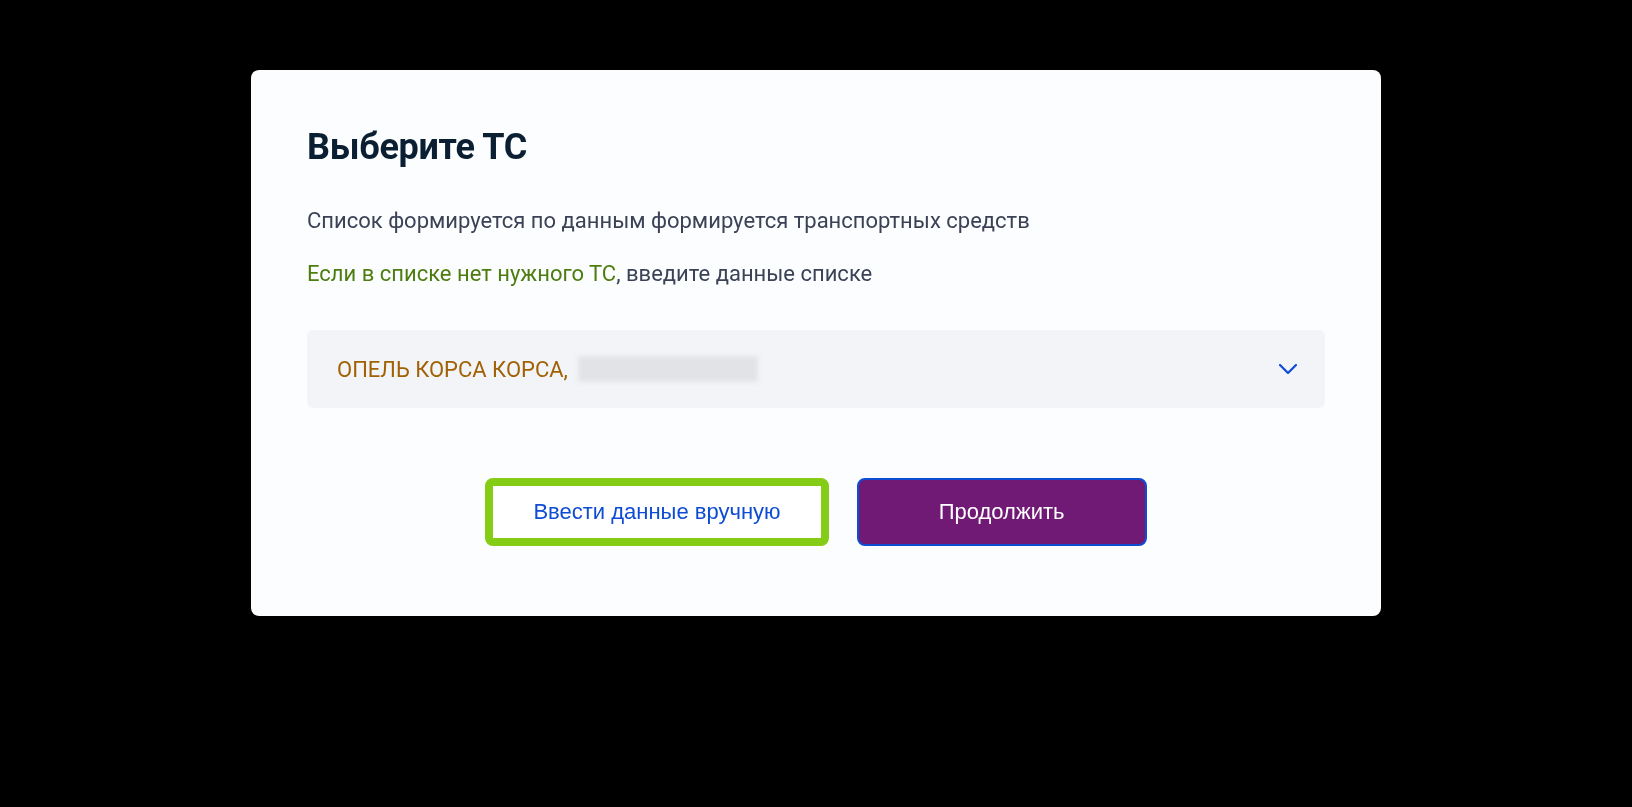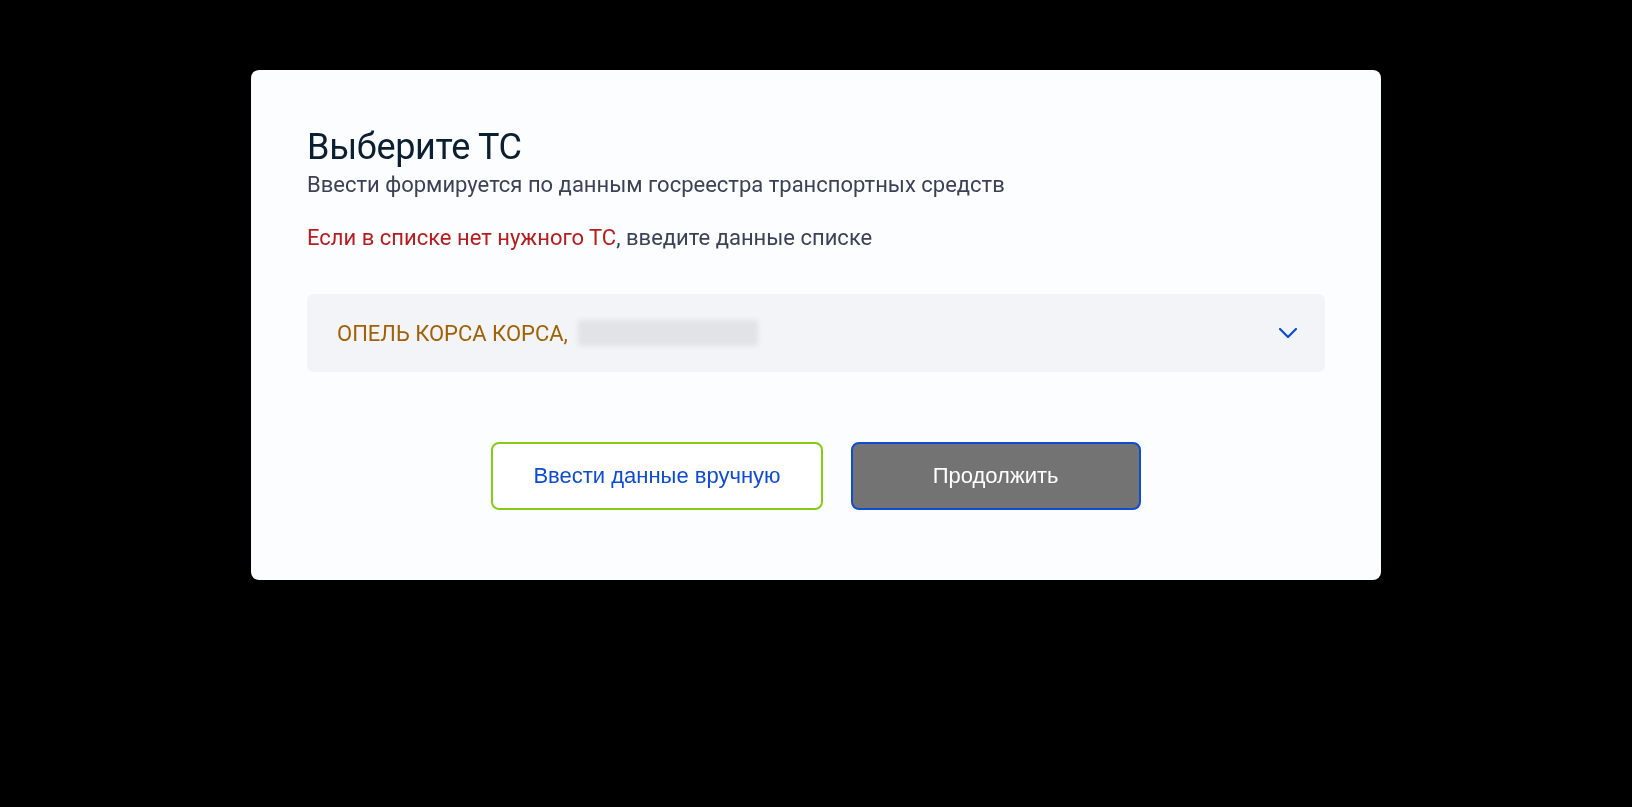--- a/index.html
+++ b/index.html
@@ -19,38 +19,39 @@
     }
     .card {
       width: 1130px;
       background: #fcfdff;
       border-radius: 8px;
       box-shadow: 0 4px 20px rgba(0,0,0,0.08);
       padding: 56px 56px 70px 56px;
     }
     .title {
       font-size: 36px;
-      font-weight: 400;
+      font-weight: 700;
       color: #0b1f33;
+      margin-bottom: 36px;
       letter-spacing: -0.3px;
     }
     .description {
       font-size: 22px;
       color: #3b4256;
       line-height: 1.5;
       margin-bottom: 20px;
     }
     .hint {
       font-size: 22px;
       color: #3b4256;
       line-height: 1.5;
       margin-bottom: 40px;
     }
     .hint .link {
-      color: #b91c1c;
+      color: #4d7c0f;
       text-decoration: none;
       cursor: pointer;
     }
     .select-box {
       width: 100%;
       height: 78px;
       background: #f2f4f7;
       border-radius: 6px;
       display: flex;
       align-items: center;
@@ -99,35 +100,35 @@
       font-weight: 400;
       cursor: pointer;
       display: flex;
       align-items: center;
       justify-content: center;
       padding: 0 40px;
       min-width: 290px;
     }
     .btn-outline {
       background: #ffffff;
-      border: 2px solid #84cc16;
+      border: 8px solid #84cc16;
       color: #0d4cd3;
     }
     .btn-primary {
-      background: #737373;
+      background: #701a75;
       border: 2px solid #0d4cd3;
       color: #ffffff;
     }
   </style>
 </head>
 <body>
 
 <div class="card">
   <h1 class="title">Выберите ТС</h1>
-  <p class="description">Ввести формируется по данным госреестра транспортных средств</p>
+  <p class="description">Список формируется по данным формируется транспортных средств</p>
   <p class="hint">
     <a class="link">Если в списке нет нужного ТС</a><span>, введите данные списке</span>
   </p>
   <div class="select-box">
     <div class="select-content">
       <span class="select-text">ОПЕЛЬ КОРСА КОРСА,</span>
       <span class="redacted"></span>
     </div>
     <span class="chevron">
       <svg viewBox="0 0 18 10" fill="none">

